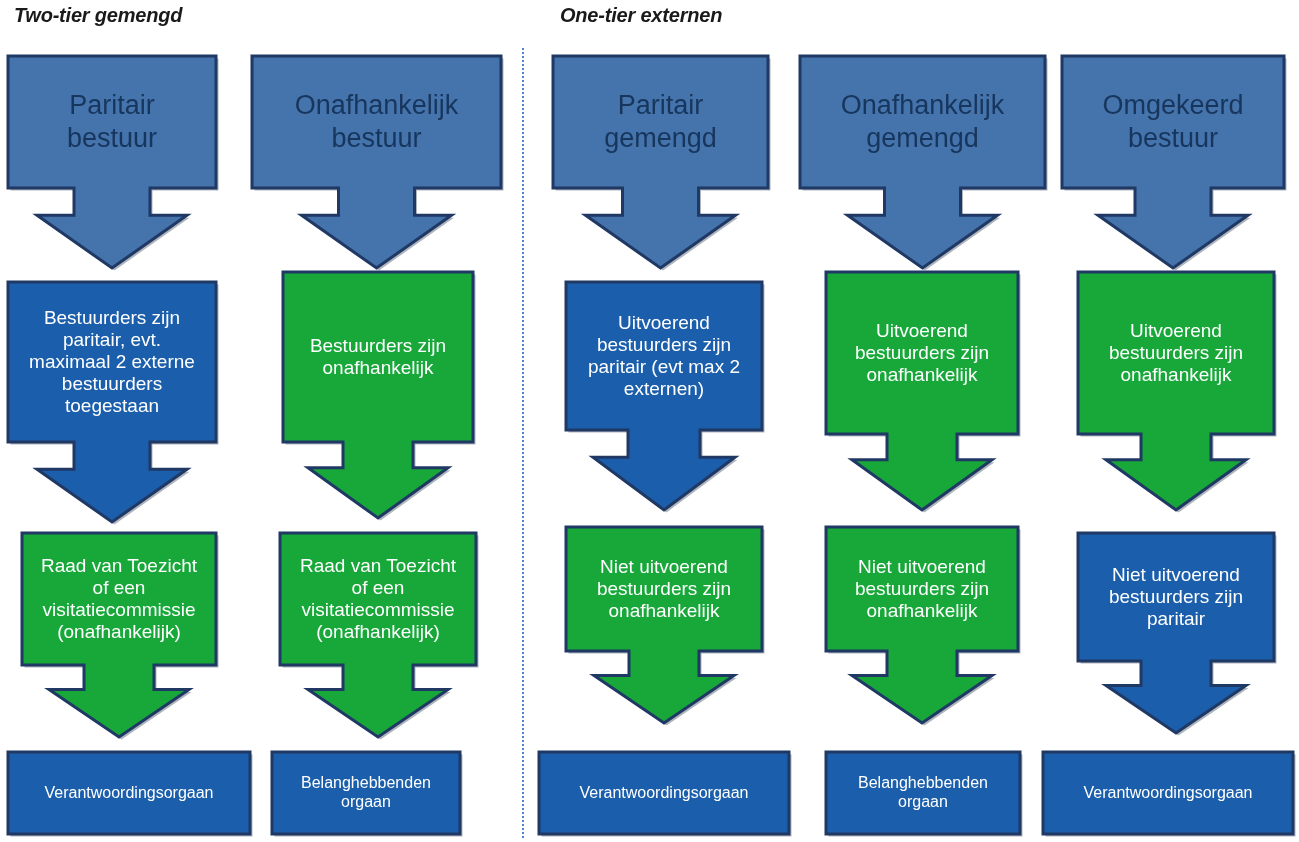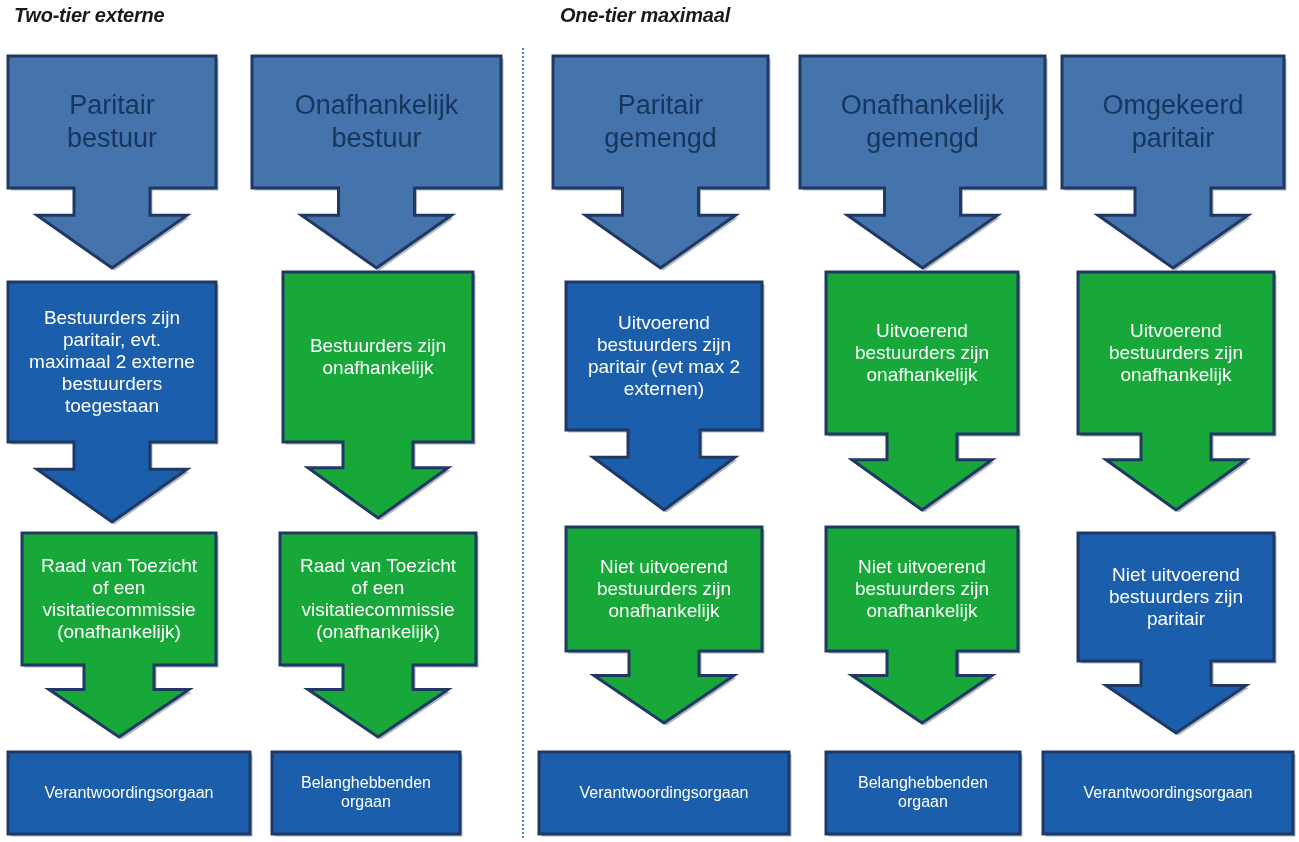--- a/index.html
+++ b/index.html
@@ -52,22 +52,22 @@
   }
   .node.plain .label{
     font-size:16px;
     font-weight:400;
   }
 </style>
 </head>
 <body>
 
 <div id="stage" style="background: rgb(255, 255, 255);">
-    <div class="group-title" style="left: 14px; top: 4px; color: rgb(26, 26, 26);">Two-tier externe</div>
-    <div class="group-title" style="left: 560px; top: 4px; color: rgb(26, 26, 26);">One-tier maximaal</div>
+    <div class="group-title" style="left: 14px; top: 4px; color: rgb(26, 26, 26);">Two-tier gemengd</div>
+    <div class="group-title" style="left: 560px; top: 4px; color: rgb(26, 26, 26);">One-tier externen</div>
     <div class="divider" style="left: 522px; top: 48px; height: 790px; border-left-color: rgb(74, 134, 200);"></div>
     <div class="node head" style="left: 2px; top: 50px; width: 220px; height: 224px;">
       <svg width="220" height="224" viewBox="0 0 220 224">
         <path d="M 6 6
            H 214
            V 138
            H 148
            V 165.2
            H 185
            L 110 218
@@ -485,21 +485,21 @@
            V 165.2
            H 192
            L 117 218
            L 42 165.2
            H 79
            V 138
            H 6
            Z" fill="#4573AC" stroke="#1F3864" stroke-width="3" stroke-linejoin="miter"></path>
       </svg>
       <div class="label" style="top: 6px; height: 132px; display: flex; align-items: center; justify-content: center; color: rgb(23, 54, 93);"><span style="white-space: pre-line; display: block; width: 100%; padding: 0px 4px; box-sizing: border-box;">Omgekeerd
-paritair</span></div>
+bestuur</span></div>
     </div>
     <div class="node body" style="left: 1072px; top: 266px; width: 208px; height: 250px;">
       <svg width="208" height="250" viewBox="0 0 208 250">
         <path d="M 6 6
            H 202
            V 168
            H 139
            V 193.84
            H 174
            L 104 244

